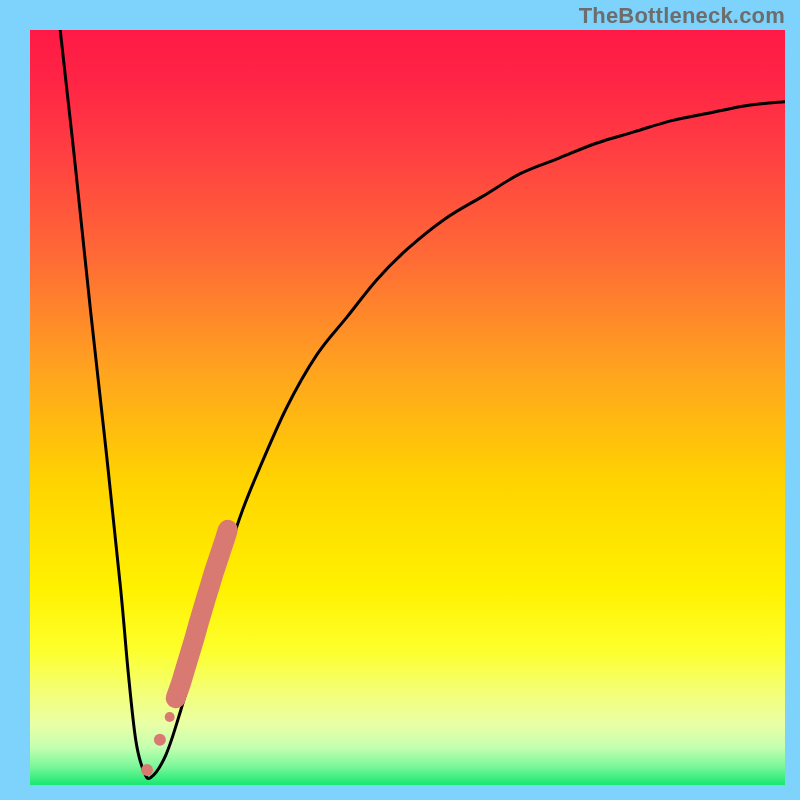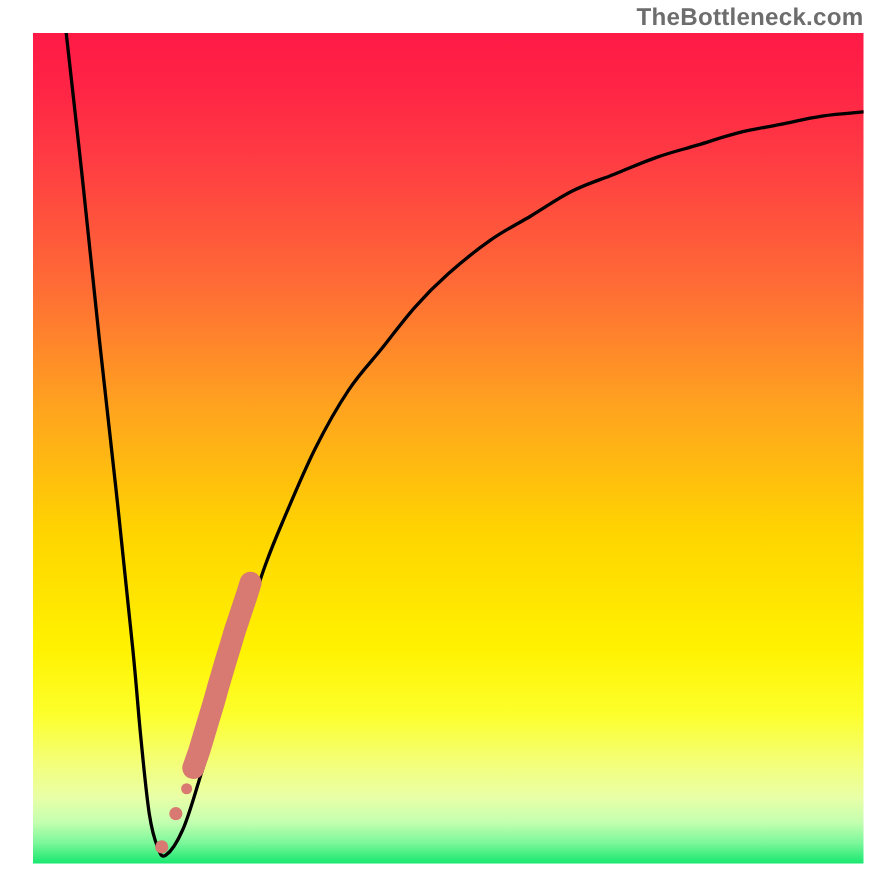--- a/index.html
+++ b/index.html
@@ -10,21 +10,21 @@
     overflow: hidden;
     background: #000;
     font-family: Arial, Helvetica, sans-serif;
   }
   .frame {
     position: absolute;
     left: 0;
     top: 0;
     width: 800px;
     height: 800px;
-    background: #ffffff;
+    background: #7dd3fc;
   }
   .plot {
     position: absolute;
     box-sizing: border-box;
   }
   .bg-gradient {
     position: absolute;
     left: 0; top: 0; right: 0; bottom: 0;
   }
   .watermark {

